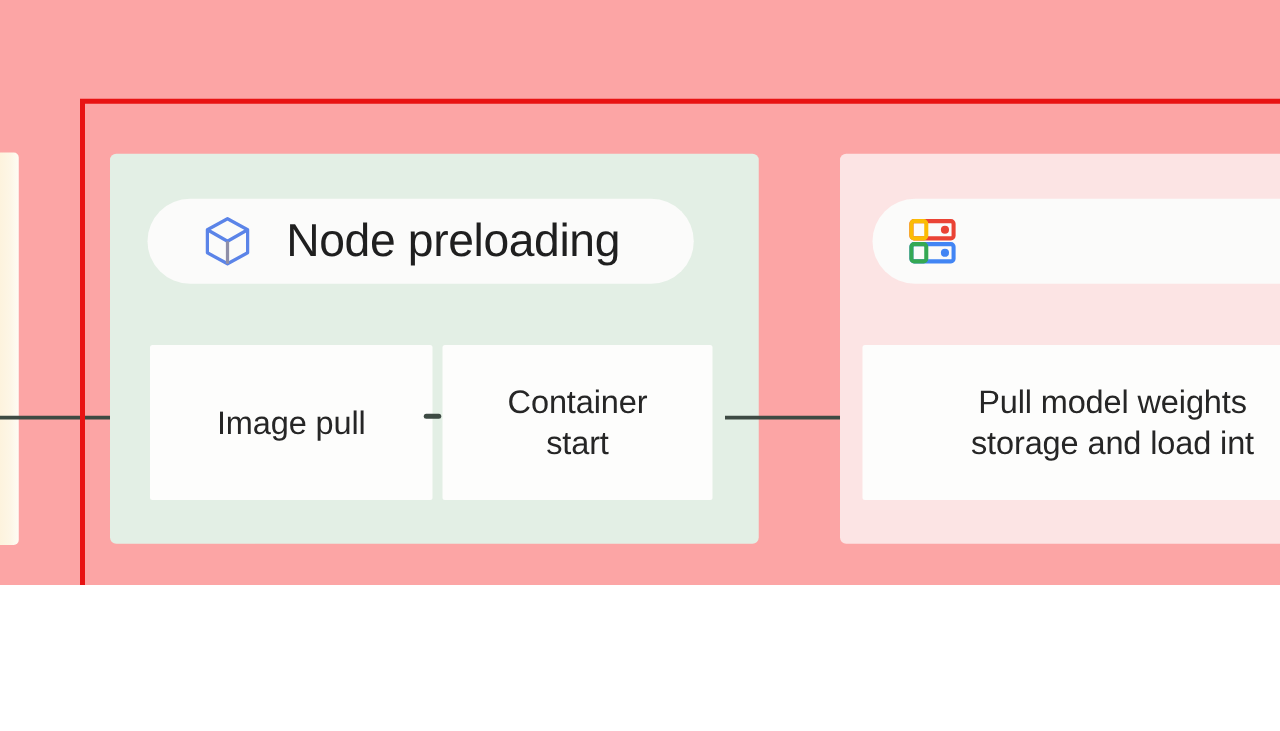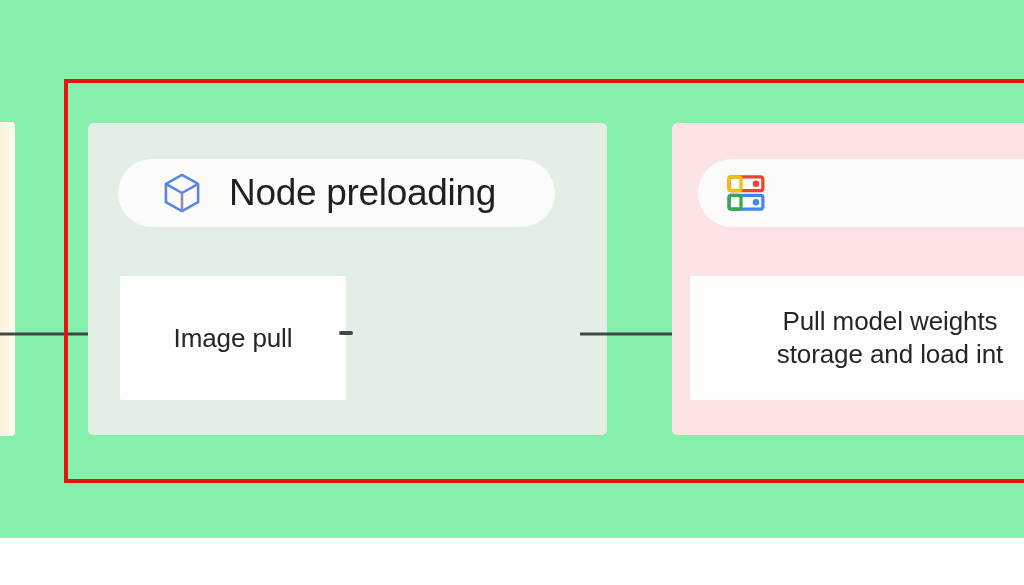--- a/index.html
+++ b/index.html
@@ -8,22 +8,22 @@
     background: #ffffff;
   }
   body {
     font-family: "Liberation Sans", sans-serif;
     -webkit-font-smoothing: antialiased;
   }
 
   #canvas {
     position: relative;
     width: 1024px;
-    height: 538px;
-    background: #86efac;
+    height: 468px;
+    background: #fca5a5;
     overflow: hidden;
   }
 
   
   .cream-strip {
     position: absolute;
     left: 0;
     top: 122px;
     width: 15px;
     height: 314px;
@@ -166,20 +166,24 @@
     </svg>
     <span class="pill-label">Node preloading</span>
   </div>
 
   <div class="step-box step-image-pull">
     <span class="step-text">Image pull</span>
   </div>
 
   <div class="dash-connector"></div>
 
+  <div class="step-box step-container">
+    <span class="step-text">Container
+start</span>
+  </div>
 
   <svg class="arrow arrow-mid" viewBox="0 0 112 20">
     <line x1="0" y1="10" x2="96" y2="10" stroke="#3d4a43" stroke-width="3"></line>
     <polygon points="94,2 112,10 94,18" fill="#1c1c1c"></polygon>
   </svg>
 
   <div class="stage pink"></div>
 
   <div class="pill pink-pill">
     <svg class="icon" width="46" height="46" viewBox="0 0 24 24">

